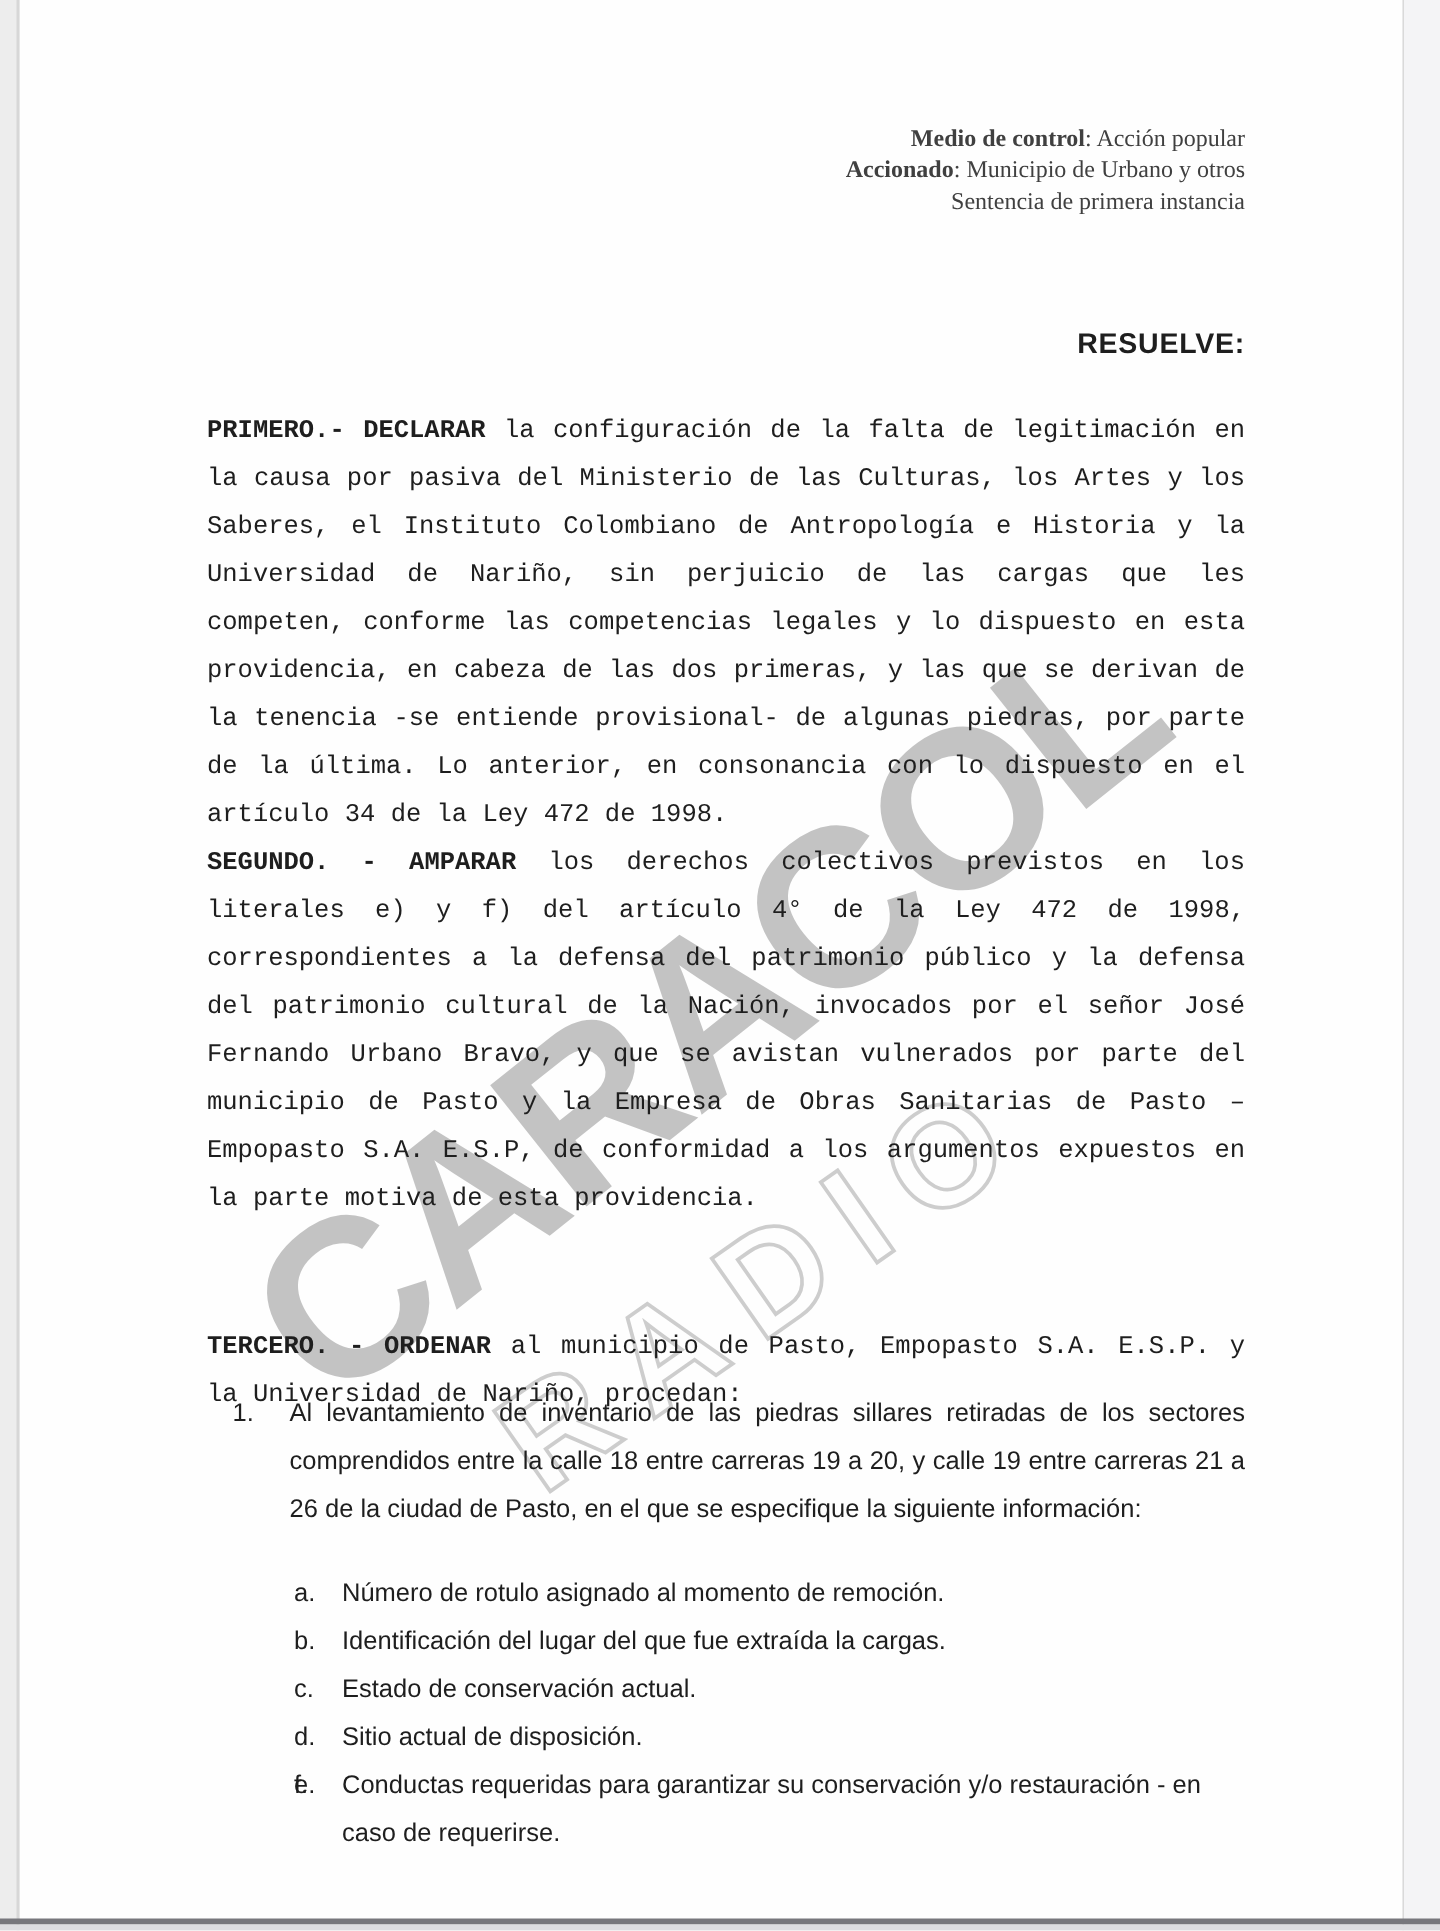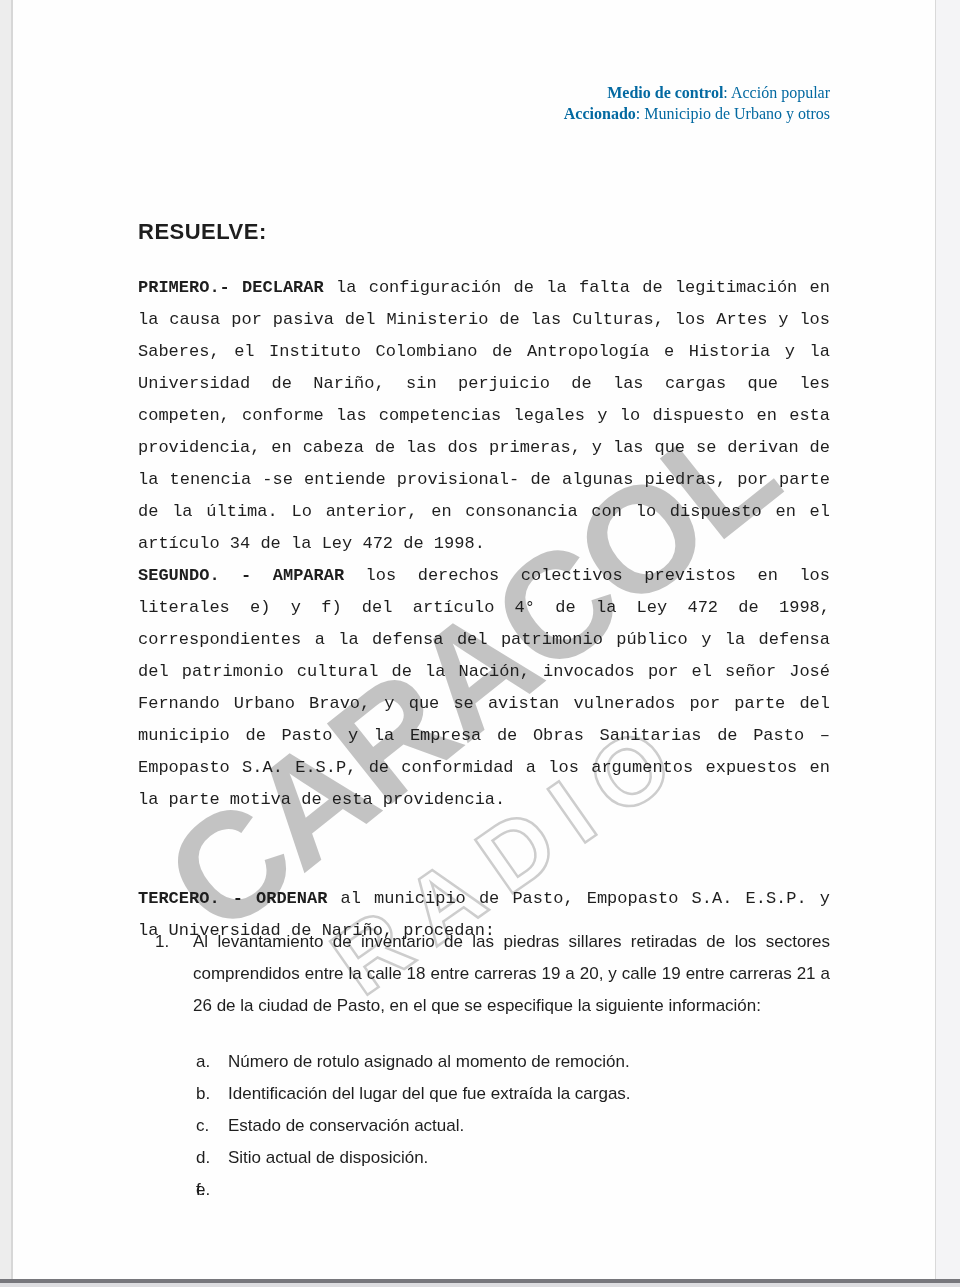--- a/index.html
+++ b/index.html
@@ -28,27 +28,27 @@
     color:rgba(255,255,255,0);-webkit-text-stroke:2.5px rgba(80,80,80,0.28);
     letter-spacing:20px;white-space:nowrap;
     transform:rotate(-35deg);transform-origin:center center;
   }
 
   .content{position:absolute;z-index:1;left:0;top:0;width:100%;height:100%;}
 
   .header-block{
     position:absolute;left:400px;width:430px;top:82px;
     font-family:"Liberation Serif",serif;font-size:16px;line-height:21px;
-    text-align:right;color:#0369a1;
+    text-align:right;color:#404040;
   }
   .header-block b{font-weight:bold;}
 
   .doc-title{
     position:absolute;left:138px;width:692px;top:219px;
-    font-size:22px;font-weight:bold;text-align:left;letter-spacing:0.5px;
+    font-size:19px;font-weight:bold;text-align:right;letter-spacing:0.5px;
   }
 
   .para{
     position:absolute;left:138px;width:692px;
     font-size:17px;line-height:32px;text-align:justify;font-family:Liberation Mono, monospace;
   }
   .para b{font-weight:bold;}
   .p1{top:272px;}
   .p2{top:560px;}
   .p3{top:883px;}
@@ -75,20 +75,21 @@
   <div class="wm">
     <div class="wm-caracol">CARACOL</div>
     <div class="wm-radio">RADIO</div>
   </div>
 
   <div class="content">
 
     <div class="header-block">
       <div><b>Medio de control</b><span>: </span><span>Acción popular</span></div>
       <div><b>Accionado</b><span>: </span><span>Municipio de Urbano y otros</span></div>
+      <div>Sentencia de primera instancia</div>
     </div>
 
     <div class="doc-title">RESUELVE:</div>
 
     <div class="para p1">
       <b>PRIMERO.- DECLARAR</b><span> la configuración de la falta de legitimación en la causa por pasiva del Ministerio de las Culturas, los Artes y los Saberes, el Instituto Colombiano de Antropología e Historia y la Universidad de Nariño, sin perjuicio de las cargas que les competen, conforme las competencias legales y lo dispuesto en esta providencia, en cabeza de las dos primeras, y las que se derivan de la tenencia -se entiende provisional- de algunas piedras, por parte de la última. Lo anterior, en consonancia con lo dispuesto en el artículo 34 de la Ley 472 de 1998.</span>
     </div>
 
     <div class="para p2">
       <b>SEGUNDO. - AMPARAR</b><span> los derechos colectivos previstos en los literales e) y f) del artículo 4° de la Ley 472 de 1998, correspondientes a la defensa del patrimonio público y la defensa del patrimonio cultural de la Nación, invocados por el señor José Fernando Urbano Bravo, y que se avistan vulnerados por parte del municipio de Pasto y la Empresa de Obras Sanitarias de Pasto – Empopasto S.A. E.S.P, de conformidad a los argumentos expuestos en la parte motiva de esta providencia.</span>
@@ -101,20 +102,20 @@
     <div class="num-item">
       <span class="num">1.</span><span>Al levantamiento de inventario de las piedras sillares retiradas de los sectores comprendidos entre la calle 18 entre carreras 19 a 20, y calle 19 entre carreras 21 a 26 de la ciudad de Pasto, en el que se especifique la siguiente información:</span>
     </div>
 
     <div class="sub-list">
       <div class="sub-item"><span class="letter">a.</span><span>Número de rotulo asignado al momento de remoción.</span></div>
       <div class="sub-item"><span class="letter">b.</span><span>Identificación del lugar del que fue extraída la cargas.</span></div>
       <div class="sub-item"><span class="letter">c.</span><span>Estado de conservación actual.</span></div>
       <div class="sub-item"><span class="letter">d.</span><span>Sitio actual de disposición.</span></div>
       <div class="sub-item"><span class="letter">e.</span></div>
-      <div class="sub-item"><span class="letter">f.</span></div>
+      <div class="sub-item"><span class="letter">f.</span><span>Conductas requeridas para garantizar su conservación y/o restauración - en caso de requerirse.</span></div>
     </div>
 
   </div>
 
   <div class="bottom-rule"></div>
   <div class="bottom-band"></div>
 </div>
 
 </body></html>

